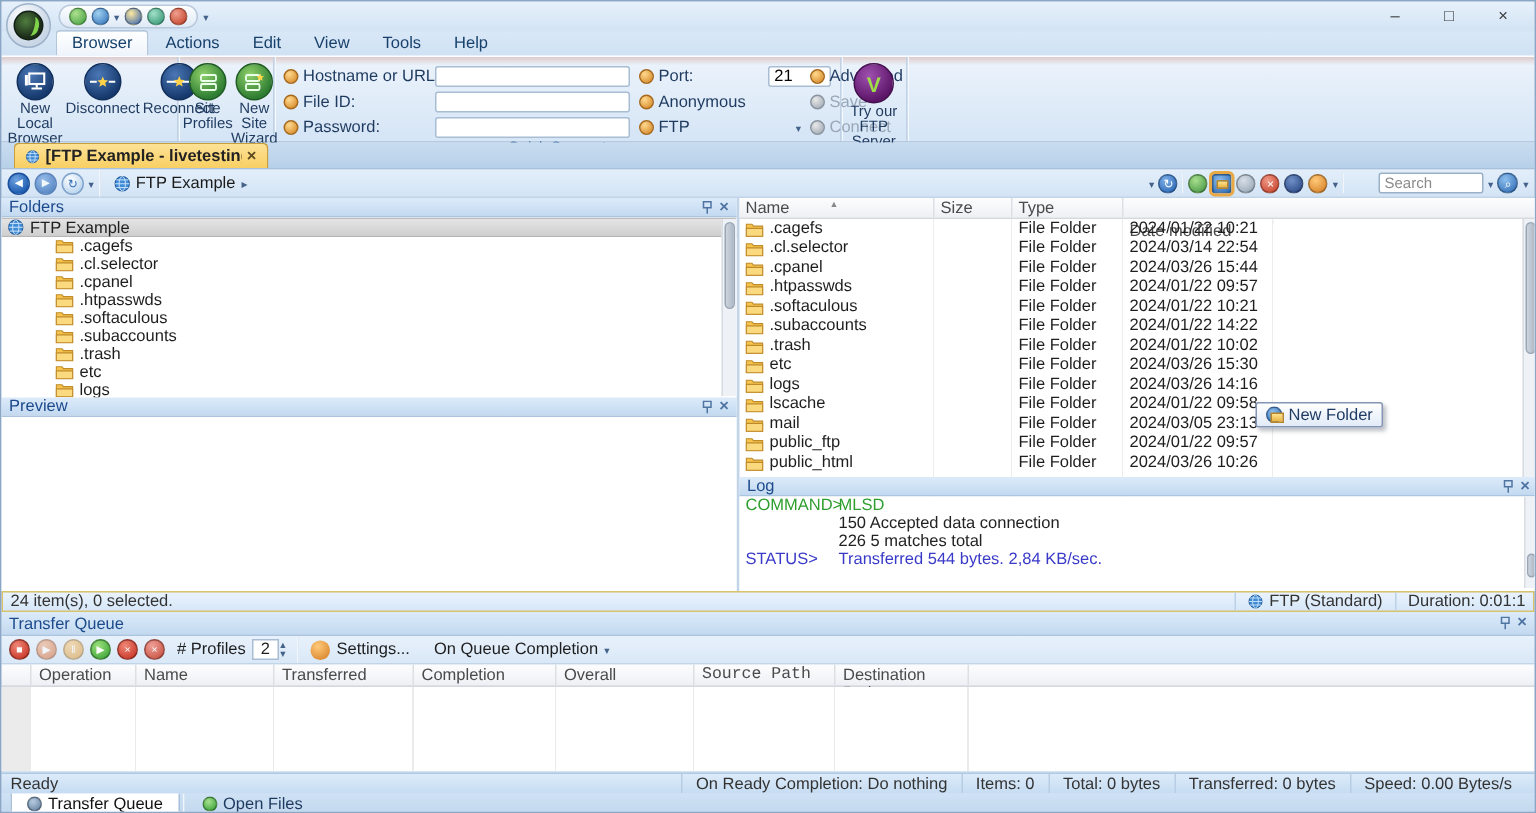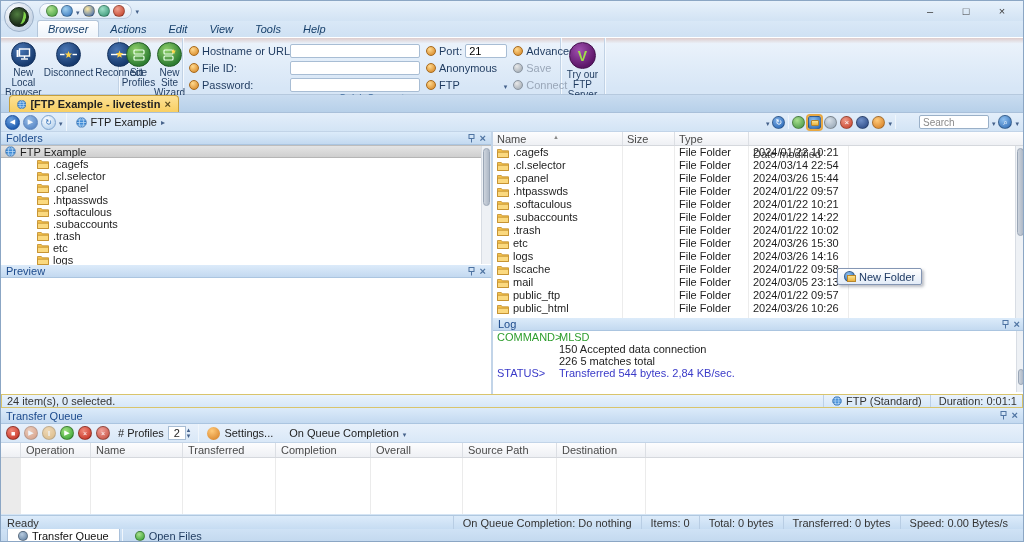--- a/index.html
+++ b/index.html
@@ -37,21 +37,21 @@
 .q4 { background: radial-gradient(circle at 35% 30%, #9fe0c8, #2e8f6e); }
 .q5 { background: radial-gradient(circle at 35% 30%, #f0a08e, #bf3a22); }
 .qat-more { margin-left: 4px; font-size: 8px; color: #44618a; cursor: pointer; }
 .wincontrols { margin-left: auto; display: flex; align-items: center; gap: 22px; padding-right: 14px; }
 .wbtn { color: #3a3a3a; font-size: 11px; width: 14px; text-align: center; cursor: pointer; }
 
 
 .ribbontabs { top: 20px; height: 16px; background: linear-gradient(#d9e8f7, #cfe1f3);
   display: flex; align-items: flex-end; padding-left: 36px; }
 .rtab { padding: 2px 10px; color: #17406b; cursor: pointer; border: 1px solid transparent;
-  border-bottom: none; border-radius: 3px 3px 0 0; line-height: 12px; font-style: italic; }
+  border-bottom: none; border-radius: 3px 3px 0 0; line-height: 12px; }
 .rtab.active { background: linear-gradient(#ffffff, #eef4fb); border-color: #b4c6da; color: #17406b; }
 
 
 .ribbon { top: 36px; height: 58px; background: linear-gradient(#f3f8fd, #dcc 0%, #eaf2fb 10%, #d7e6f6 90%);
   border-top: 1px solid #fff; border-bottom: 1px solid #b6c9de; display: flex; }
 .rgroup { display: flex; flex-direction: column; border-right: 1px solid #c1d2e5;
   box-shadow: 1px 0 0 #f4f9fe; }
 .gcontent { flex: 1; display: flex; align-items: flex-start; padding: 3px 4px 0 4px; gap: 2px; }
 .glabel { height: 13px; text-align: center; color: #3e6b9e; font-size: 10px; line-height: 12px; }
 .bigbtn { width: 56px; display: flex; flex-direction: column; align-items: center; gap: 1px;
@@ -177,21 +177,21 @@
 .i-purge { background: radial-gradient(circle at 38% 30%, #f0a098, #c24838); }
 .i-set { background: radial-gradient(circle at 38% 30%, #ffca7a, #d2791e); width: 13px; height: 13px; }
 .spinner { display: flex; align-items: center; }
 .spinval { width: 18px; height: 14px; border: 1px solid #a8bdd4; background: #fff; text-align: center; line-height: 13px; }
 .spinarrows { display: flex; flex-direction: column; justify-content: center; margin-left: 1px; gap: 0; }
 .spinarrows span { height: 6px; display: flex; align-items: center; cursor: pointer; }
 .tqcols { top: 442px; height: 15px; display: flex; background: linear-gradient(#fdfdfe, #eef0f4);
   border-bottom: 1px solid #d5d8dd; color: #4a4a4a; }
 .tqcols .cell { padding: 1px 5px; border-right: 1px solid #dcdfe4; line-height: 12px; cursor: pointer; }
 .q0 { width: 20px; } .q1c { width: 70px; } .q2c { width: 92px; } .q3c { width: 93px; }
-.q4c { width: 95px; } .q5c { width: 92px; } .q6c { width: 94px; } .q7c { width: 89px; }
+.q4c { width: 95px; } .q5c { width: 92px; } .q6c { width: 94px; font-family: Liberation Mono, monospace; } .q7c { width: 89px; }
 .qrest { flex: 1; border-right: none !important; }
 .tqbody { top: 457px; height: 56px; background:
     linear-gradient(90deg, #ebebeb 20px, transparent 20px),
     linear-gradient(90deg, transparent 89px, #ebebeb 89px, #ebebeb 90px, transparent 90px),
     linear-gradient(90deg, transparent 181px, #ebebeb 181px, #ebebeb 182px, transparent 182px),
     linear-gradient(90deg, transparent 274px, #ebebeb 274px, #ebebeb 275px, transparent 275px),
     linear-gradient(90deg, transparent 369px, #ebebeb 369px, #ebebeb 370px, transparent 370px),
     linear-gradient(90deg, transparent 461px, #ebebeb 461px, #ebebeb 462px, transparent 462px),
     linear-gradient(90deg, transparent 555px, #ebebeb 555px, #ebebeb 556px, transparent 556px),
     linear-gradient(90deg, transparent 644px, #ebebeb 644px, #ebebeb 645px, transparent 645px), #fff; }
@@ -334,21 +334,21 @@
             <span class="qclabel" style="width:85px;">Password:</span>
             <input class="qcinput" type="password" style="width: 130px;">
           </div>
         </div>
         <div style="width:108px;">
           <div class="qcrow" style="justify-content:space-between;">
             <span style="display:flex;align-items:center;gap:3px;">
               <span class="fldicon"></span>
               <span class="qclabel">Port:</span>
             </span>
-            <input class="qcinput" style="width: 42px;" value="21">
+            <input class="qcinput" style="width: 42px; margin-left: 47px;" value="21">
           </div>
           <div class="qcrow">
             <span class="fldicon"></span>
             <span class="qclabel">Anonymous</span>
           </div>
           <div class="qcrow" style="justify-content:space-between;">
             <span style="display:flex;align-items:center;gap:3px;">
               <span class="fldicon"></span>
               <span class="qclabel">FTP</span>
             </span>
@@ -812,21 +812,21 @@
     <span class="cell q5c">Overall</span>
     <span class="cell q6c">Source Path</span>
     <span class="cell q7c">Destination Path</span>
     <span class="cell qrest"></span>
   </div>
   <div class="band tqbody"></div>
 
   <div class="band ready">
     <span>Ready</span>
     <span class="sp"></span>
-    <span class="rseg">On Queue Completion: Do nothing</span>
+    <span class="rseg">On Ready Completion: Do nothing</span>
     <span class="rseg">Items: 0</span>
     <span class="rseg">Total: 0 bytes</span>
     <span class="rseg">Transferred: 0 bytes</span>
     <span class="rseg">Speed: 0.00 Bytes/s</span>
   </div>
 
   <div class="band bottabs">
     <span class="btab active">
       <span class="dot globe"></span>
       <span>Transfer Queue</span>

